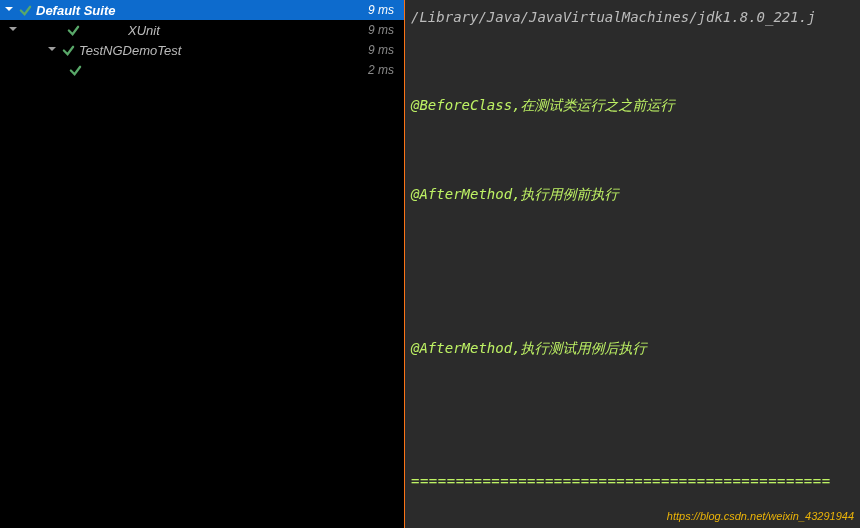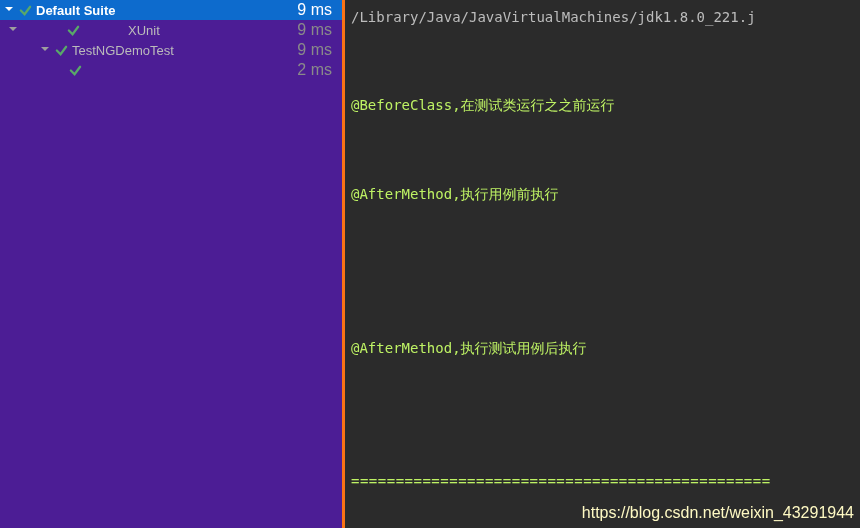--- a/index.html
+++ b/index.html
@@ -11,35 +11,37 @@
       width: 860px;
       height: 528px;
       display: flex;
       font-family: "Helvetica Neue", Arial, sans-serif;
       font-size: 13px;
       background: #3c3f41;
       color: #bbbbbb;
       overflow: hidden;
     }
     .left-panel {
-      width: 342px;
-      background: #4c1d95;
+      width: 404px;
+      background: #000000;
       flex-shrink: 0;
+      font-style: italic;
     }
     .right-panel {
       flex: 1;
       background: #2b2b2b;
       padding: 6px 2px 6px 4px;
       font-family: "Menlo", "Consolas", monospace;
       font-size: 14px;
       color: #a9a9a9;
       line-height: 1.6;
       position: relative;
       overflow: hidden;
-      border-left: 3px solid #f97316;
+      border-left: 1px solid #f97316;
+      font-style: italic;
     }
     .tree-row {
       display: flex;
       align-items: center;
       height: 20px;
       padding-right: 10px;
     }
     .tree-row.selected {
       background: #0d6bcd;
       color: #ffffff;
@@ -73,47 +75,47 @@
     .label {
       flex: 1;
       white-space: nowrap;
       overflow: hidden;
     }
     .selected .label {
       font-weight: bold;
     }
     .time {
       color: #8a8a8a;
-      font-size: 16px;
+      font-size: 12px;
       margin-left: auto;
     }
     .indent-0 { padding-left: 4px; }
     .indent-1 { padding-left: 8px; gap: 44px; }
-    .indent-2 { padding-left: 40px; }
+    .indent-2 { padding-left: 40px; margin-left: 7px; }
     .indent-3 { padding-left: 68px; }
     .console-line {
       white-space: pre;
       color: #bef264;
       padding-left: 2px;
     }
     .path-line {
       color: #bcbcbc;
     }
     .blank {
       height: 22px;
     }
     .separator-line {
       letter-spacing: 0.5px;
     }
     .watermark {
       position: absolute;
       bottom: 2px;
       right: 6px;
-      font-size: 16px;
-      color: #fef9c3;
+      font-size: 11px;
+      color: #eab308;
       font-family: Arial, sans-serif;
     }
   </style>
 </head>
 <body>
 
 <div class="left-panel">
   <div class="tree-row selected indent-0">
     <span class="arrow">
       <svg viewBox="0 0 10 10">

